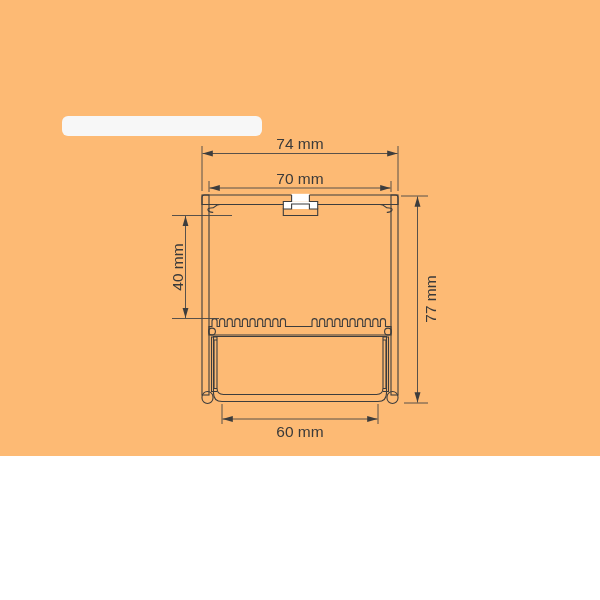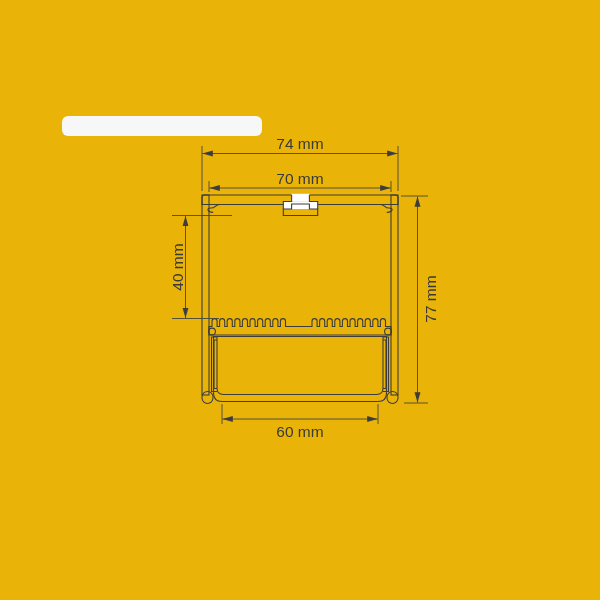--- a/index.html
+++ b/index.html
@@ -1,17 +1,17 @@
 <!DOCTYPE html>
 <html><head>
 <meta charset="utf-8">
 <style>
   html,body{margin:0;padding:0;background:#ffffff;}
   .canvas{
-    width:600px;height:600px;background:#eab308;position:relative;overflow:hidden;
+    width:600px;height:456px;background:#fdba74;position:relative;overflow:hidden;
     font-family:"Liberation Sans", sans-serif;
   }
   svg{display:block;}
   text.dim-label{
     font-family:"Liberation Sans", sans-serif;
     font-size:15.5px;
     fill:#3a3a3a;
     text-anchor:middle;
   }
   .thin{stroke:#454545;stroke-width:0.9;fill:none;}

